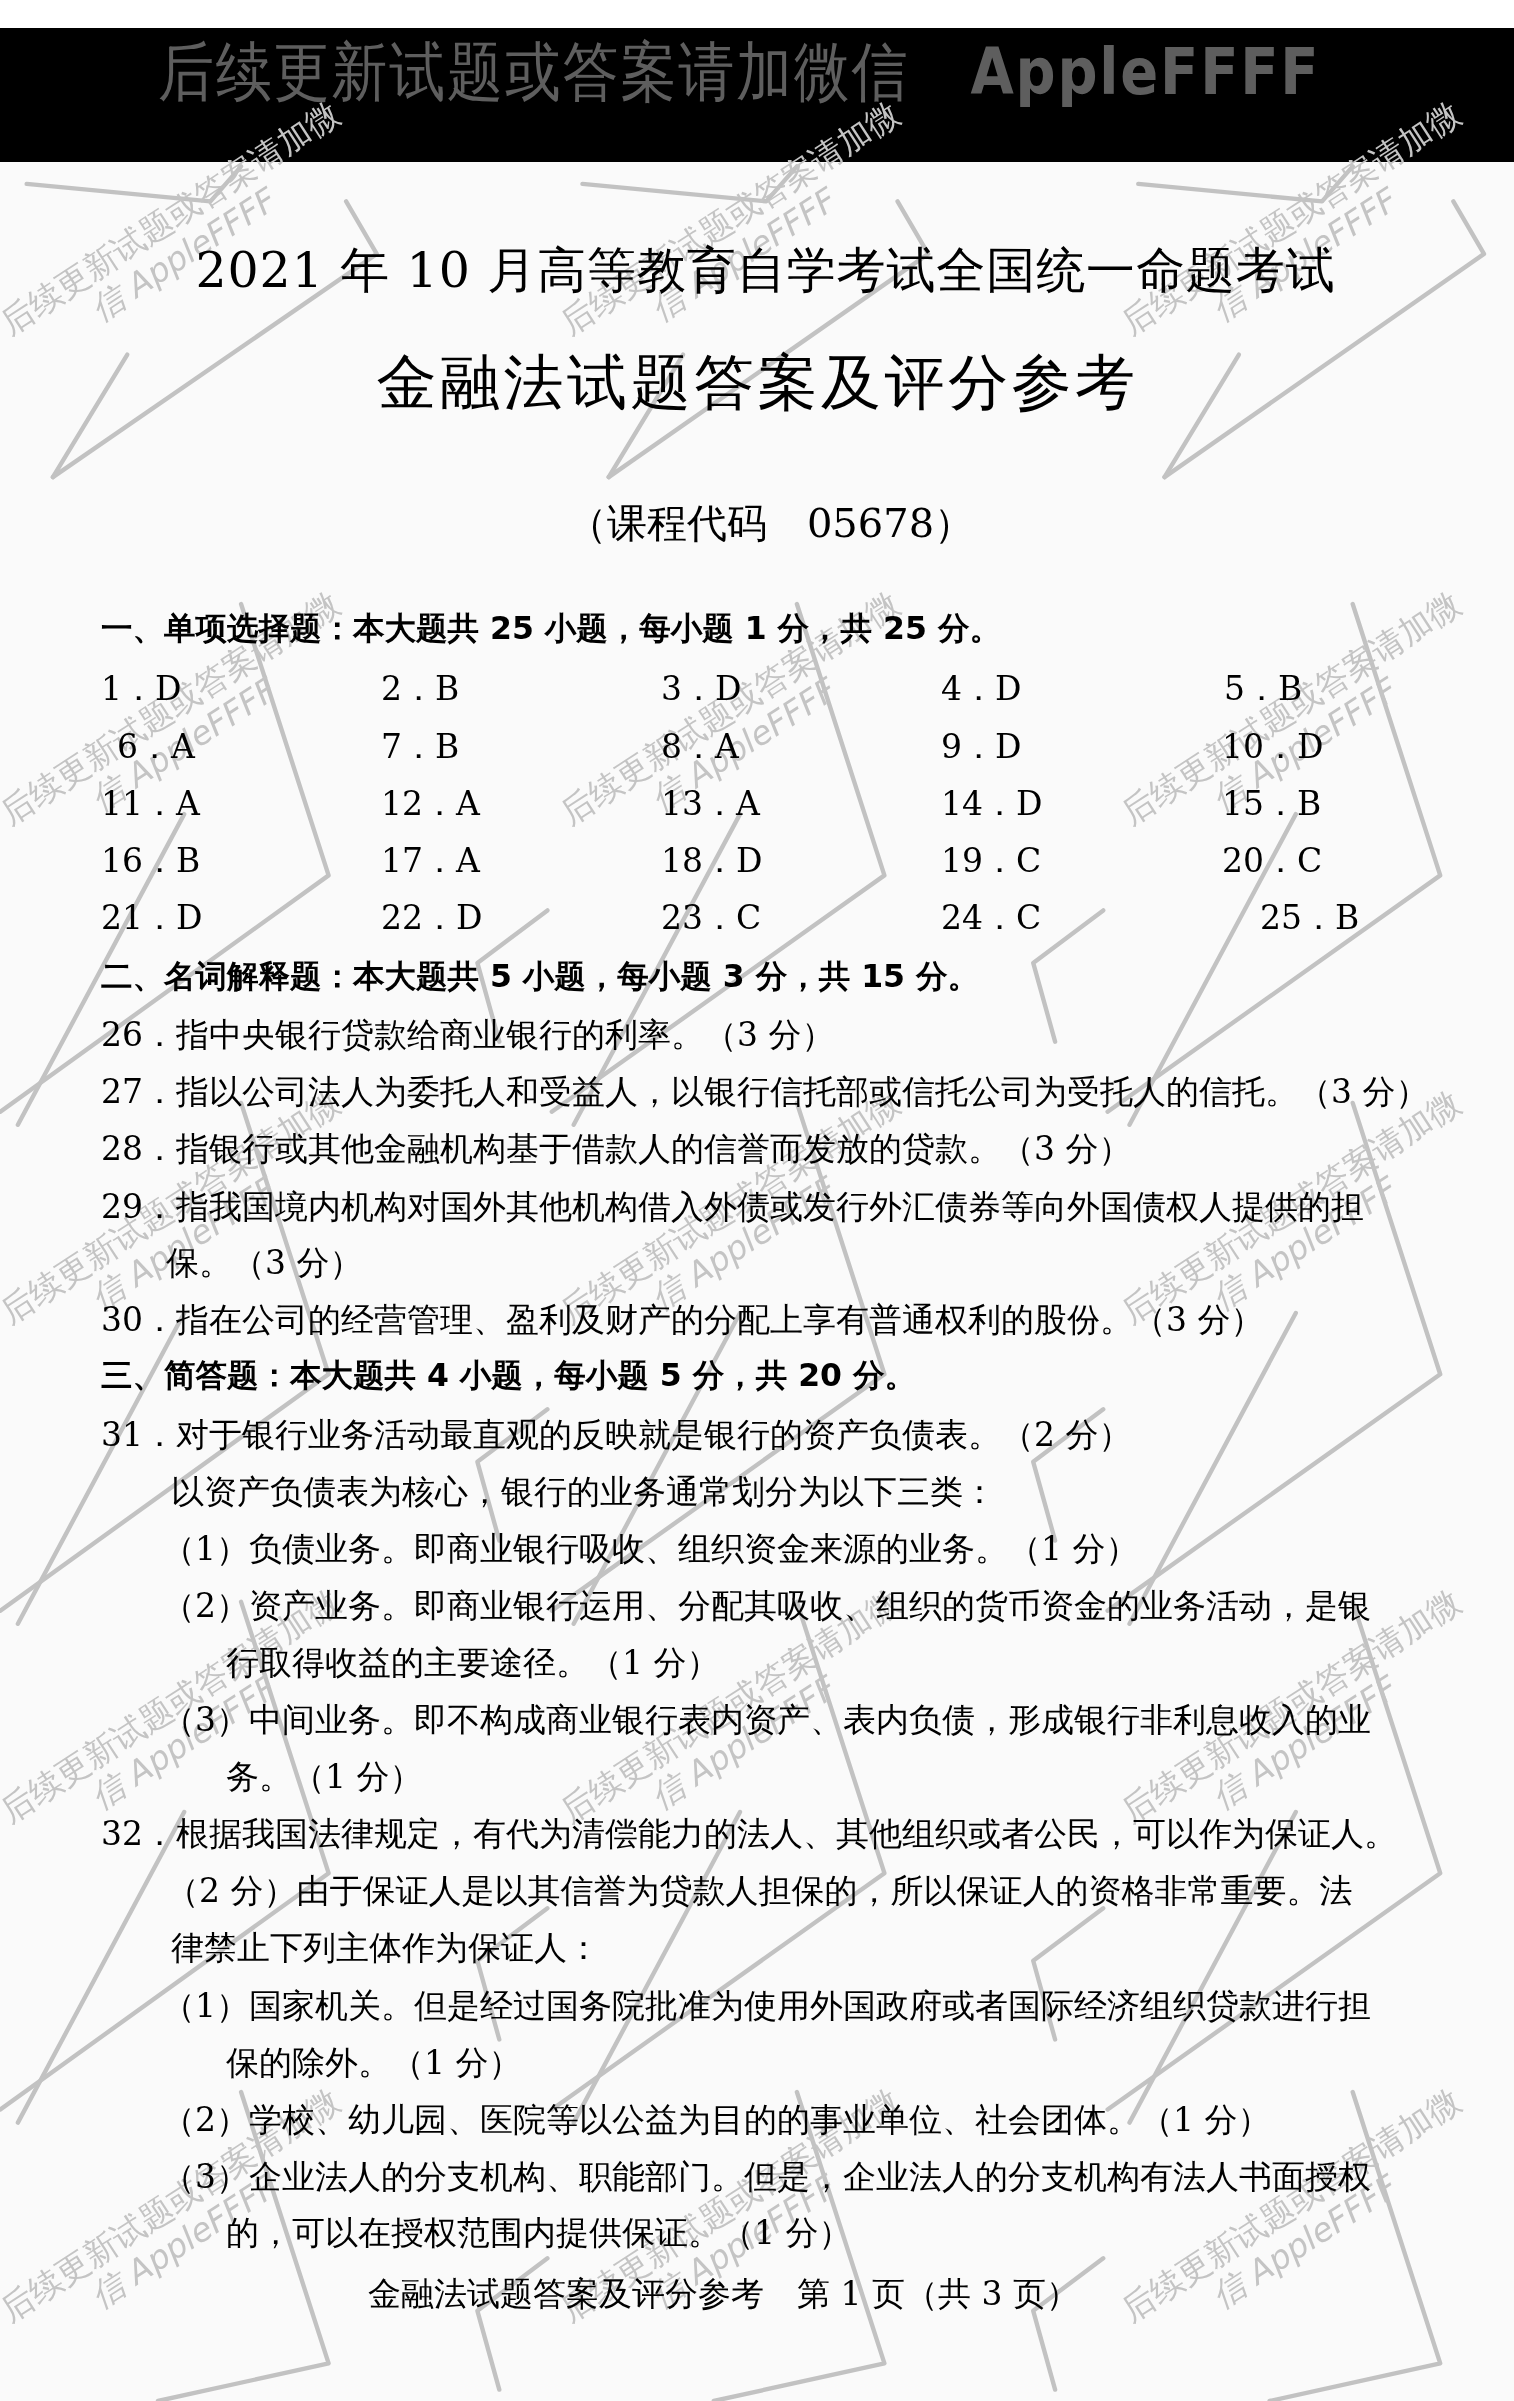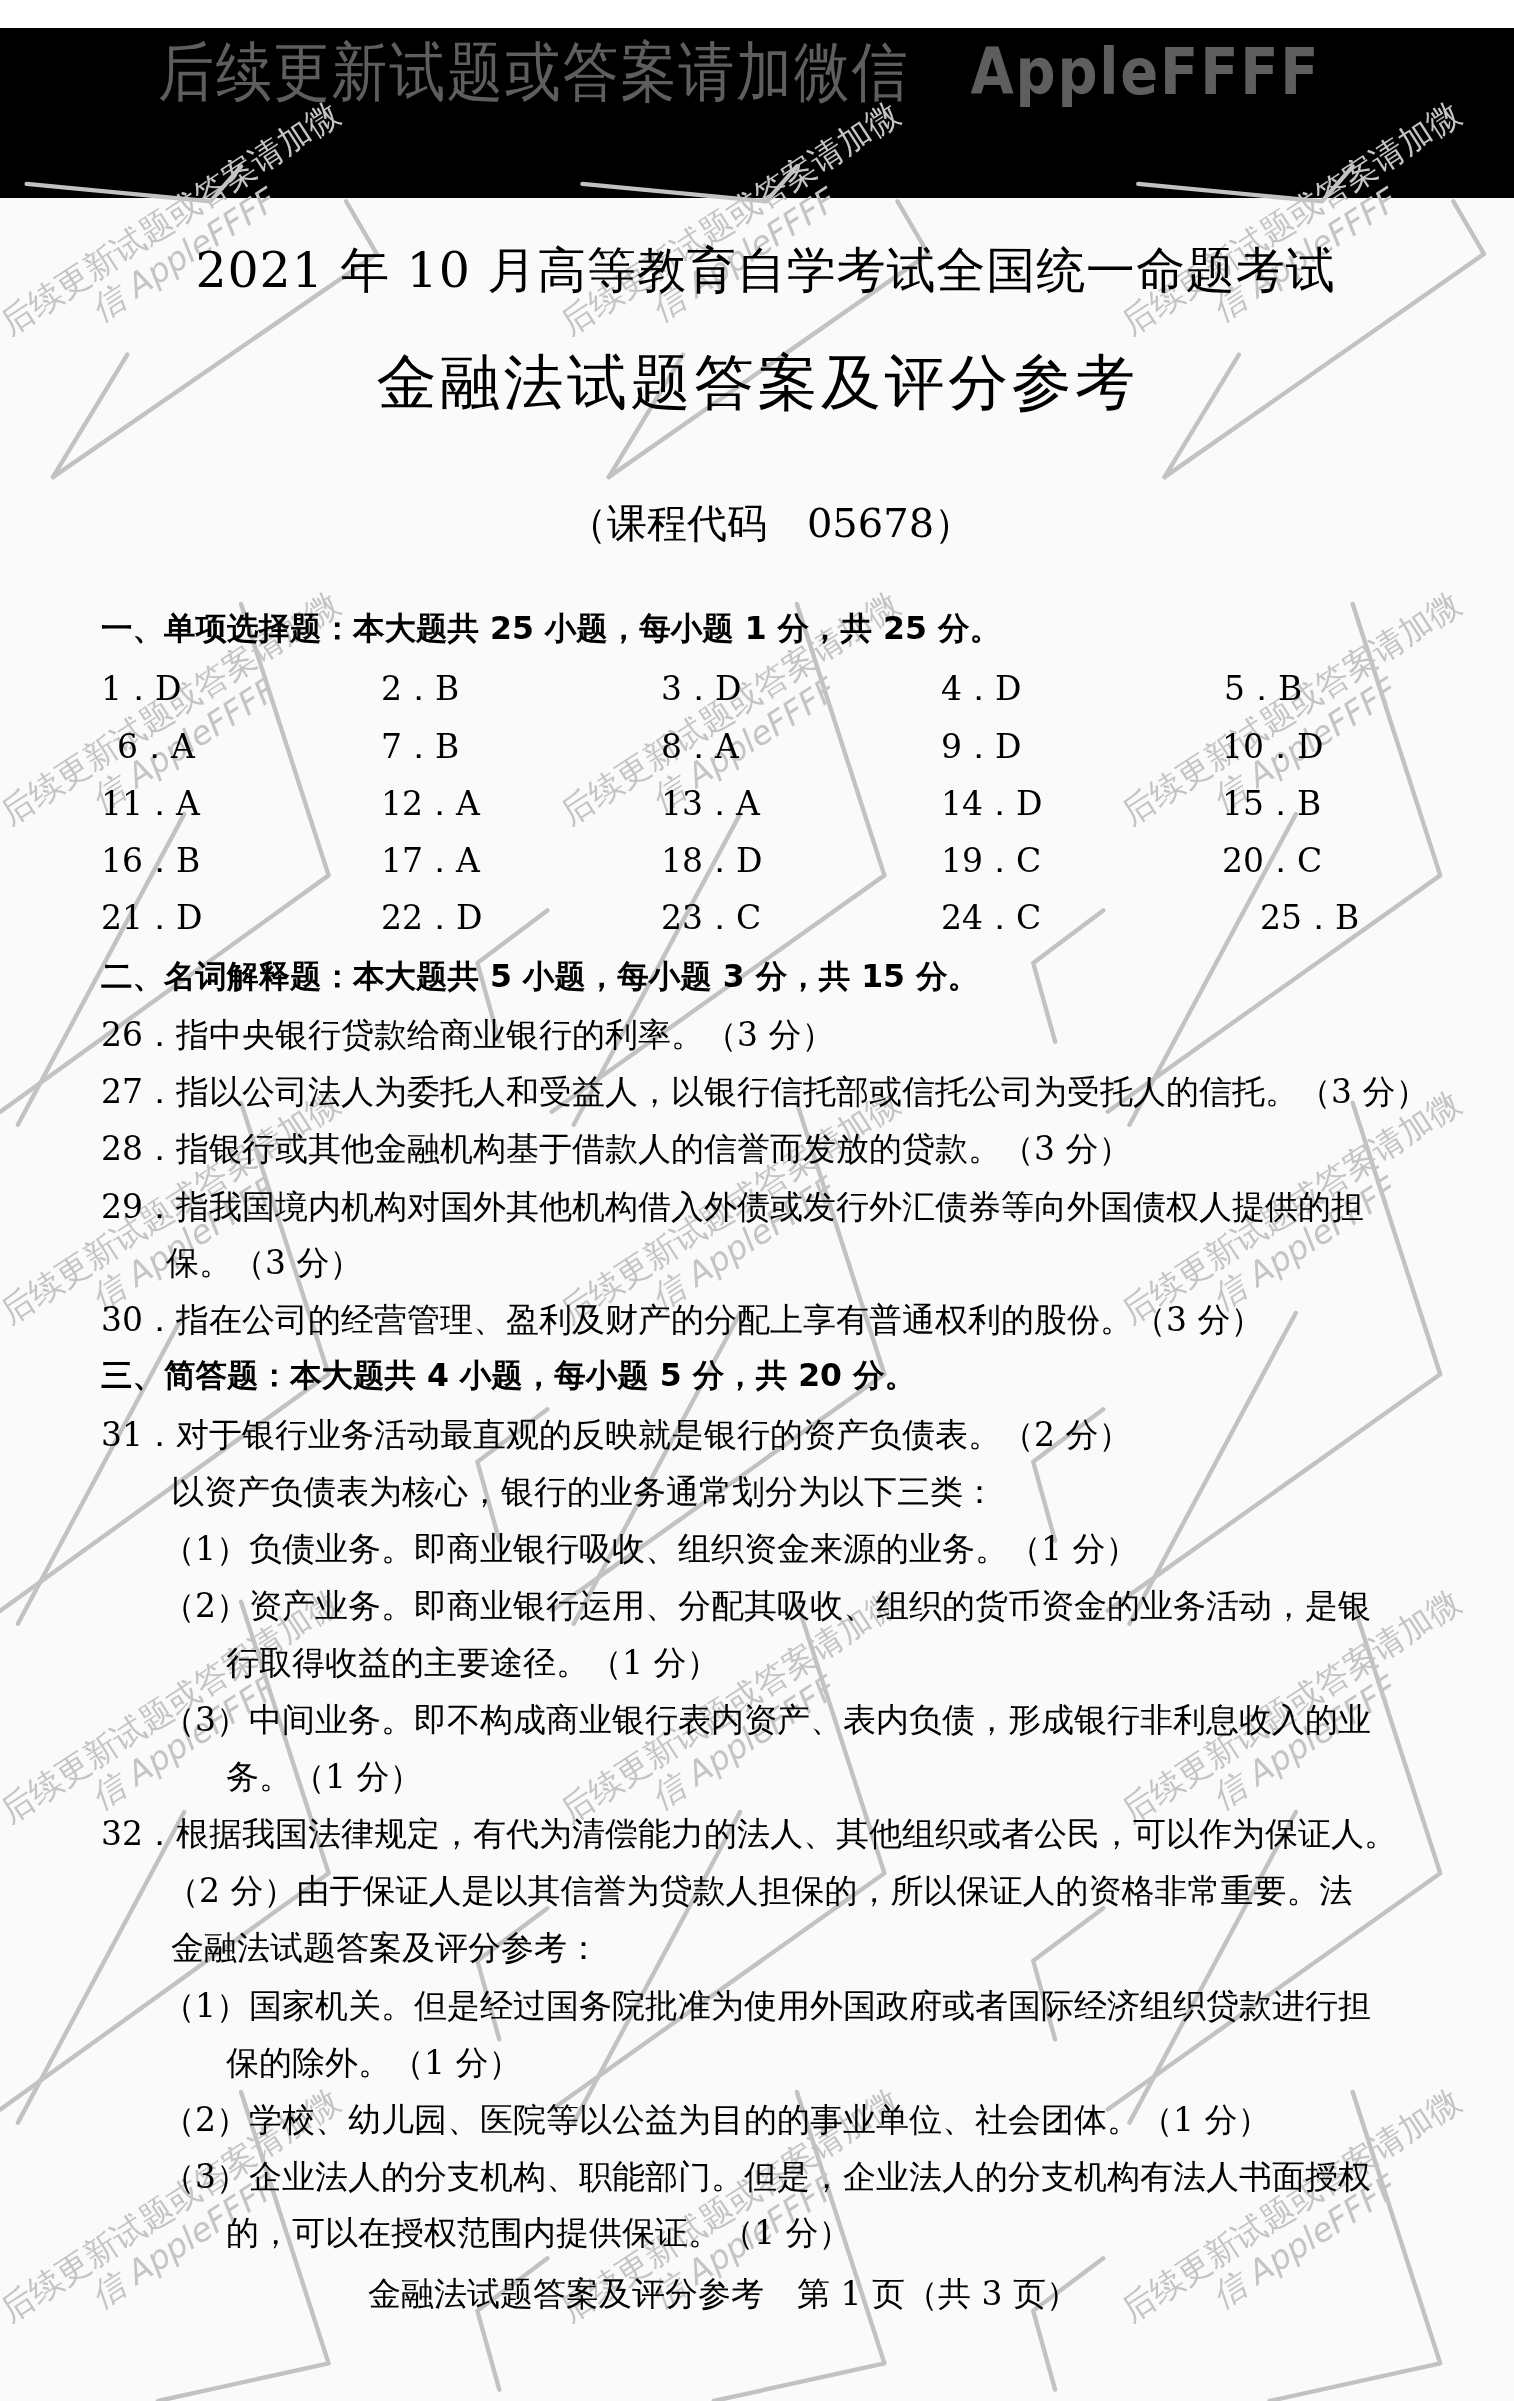--- a/index.html
+++ b/index.html
@@ -4,21 +4,21 @@
 <style>
   html, body { margin: 0; padding: 0; }
   body {
     width: 1515px; height: 2401px; position: relative; overflow: hidden;
     background: #fafafa;
     font-family: "DejaVu Serif", "Liberation Serif", serif;
     color: #000;
   }
   .top-white { position: absolute; left: 0; top: 0; width: 1515px; height: 28px; background: #fff; }
   .banner {
-    position: absolute; left: 0; top: 28px; width: 1515px; height: 170px; background: #000;
+    position: absolute; left: 0; top: 28px; width: 1515px; height: 134px; background: #000;
   }
   .banner-text {
     position: absolute; left: 158px; top: 1.8px; font-family: "DejaVu Sans", sans-serif;
     font-size: 56px; color: #5e5e5e; letter-spacing: 1.8px; white-space: nowrap;
     transform: scaleY(1.15); transform-origin: top left;
   }
   .banner-text .apple { margin-left: 61px; font-weight: bold; }
 
   .watermarks { position: absolute; left: 0; top: 162px; width: 1515px; height: 2239px; pointer-events: none; }
   .wm-text {
@@ -169,21 +169,21 @@
   <div class="line" style="top:1413px;">31．对于银行业务活动最直观的反映就是银行的资产负债表。（2 分）</div>
   <div class="line" style="top:1470px; left:171px;">以资产负债表为核心，银行的业务通常划分为以下三类：</div>
   <div class="line" style="top:1527px; left:162px;">（1）负债业务。即商业银行吸收、组织资金来源的业务。（1 分）</div>
   <div class="line" style="top:1584px; left:162px;">（2）资产业务。即商业银行运用、分配其吸收、组织的货币资金的业务活动，是银</div>
   <div class="line" style="top:1641px; left:226px;">行取得收益的主要途径。（1 分）</div>
   <div class="line" style="top:1698px; left:162px;">（3）中间业务。即不构成商业银行表内资产、表内负债，形成银行非利息收入的业</div>
   <div class="line" style="top:1755px; left:226px;">务。（1 分）</div>
 
   <div class="line" style="top:1812px;">32．根据我国法律规定，有代为清偿能力的法人、其他组织或者公民，可以作为保证人。</div>
   <div class="line" style="top:1869px; left:166px;">（2 分）由于保证人是以其信誉为贷款人担保的，所以保证人的资格非常重要。法</div>
-  <div class="line" style="top:1926px; left:171px;">金融法试题答案及评分参考：</div>
+  <div class="line" style="top:1926px; left:171px;">律禁止下列主体作为保证人：</div>
   <div class="line" style="top:1984px; left:162px;">（1）国家机关。但是经过国务院批准为使用外国政府或者国际经济组织贷款进行担</div>
   <div class="line" style="top:2041px; left:226px;">保的除外。（1 分）</div>
   <div class="line" style="top:2098px; left:162px;">（2）学校、幼儿园、医院等以公益为目的的事业单位、社会团体。（1 分）</div>
   <div class="line" style="top:2155px; left:162px;">（3）企业法人的分支机构、职能部门。但是，企业法人的分支机构有法人书面授权</div>
   <div class="line" style="top:2211px; left:226px;">的，可以在授权范围内提供保证。（1 分）</div>
 
   <div class="footer">金融法试题答案及评分参考　第 1 页（共 3 页）</div>
 </div>
 
 

